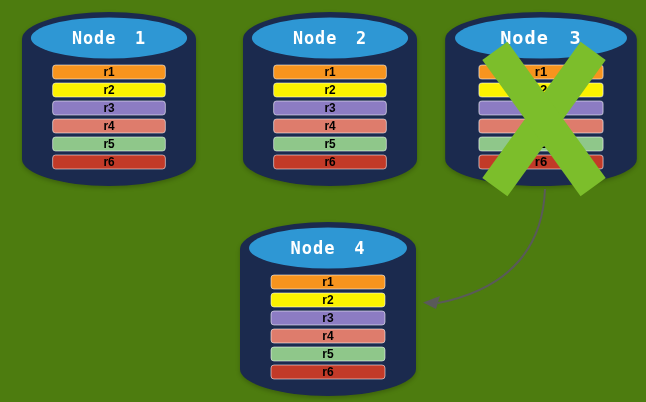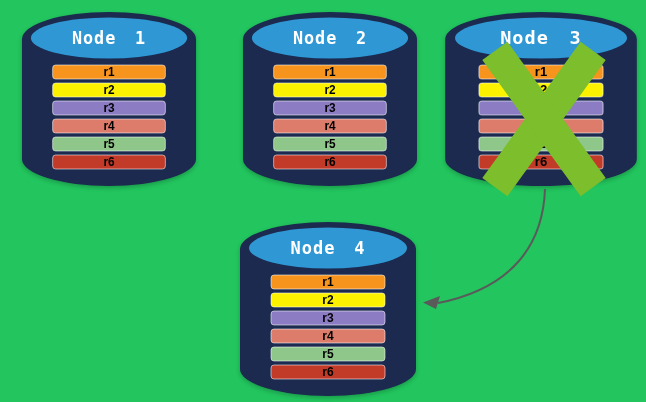--- a/index.html
+++ b/index.html
@@ -1,20 +1,20 @@
 <!DOCTYPE html>
 <html><head>
 <meta charset="utf-8">
 <style>
   html, body { margin: 0; padding: 0; background: #ffffff; }
   .canvas {
     position: relative;
     width: 646px;
     height: 402px;
-    background: #22c55e;
+    background: #4d7c0f;
     overflow: hidden;
     font-family: "Liberation Sans", sans-serif;
   }
   .node-svg {
     position: absolute;
     display: block;
     filter: drop-shadow(0 2px 2px rgba(0,0,0,0.22));
   }
   #node-1 { left: 20px;  top: 6px;   width: 178px; height: 186px; }
   #node-2 { left: 241px; top: 6px;   width: 178px; height: 186px; }

